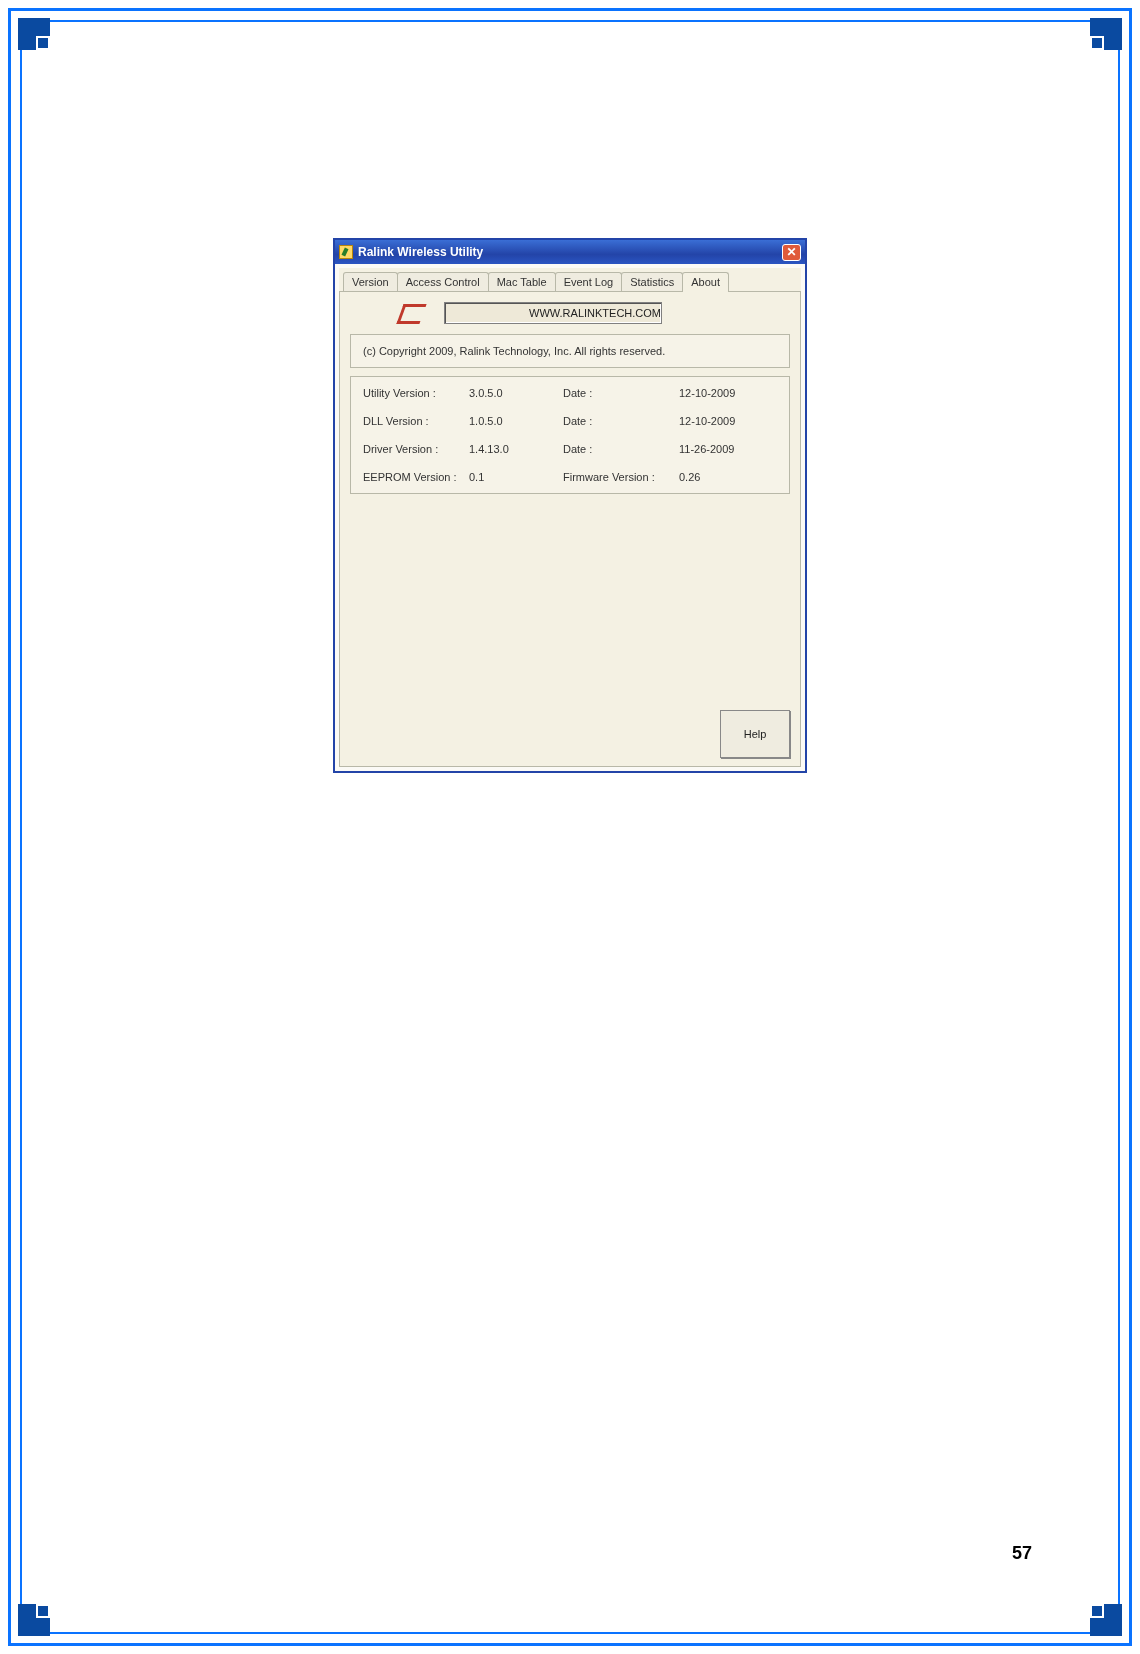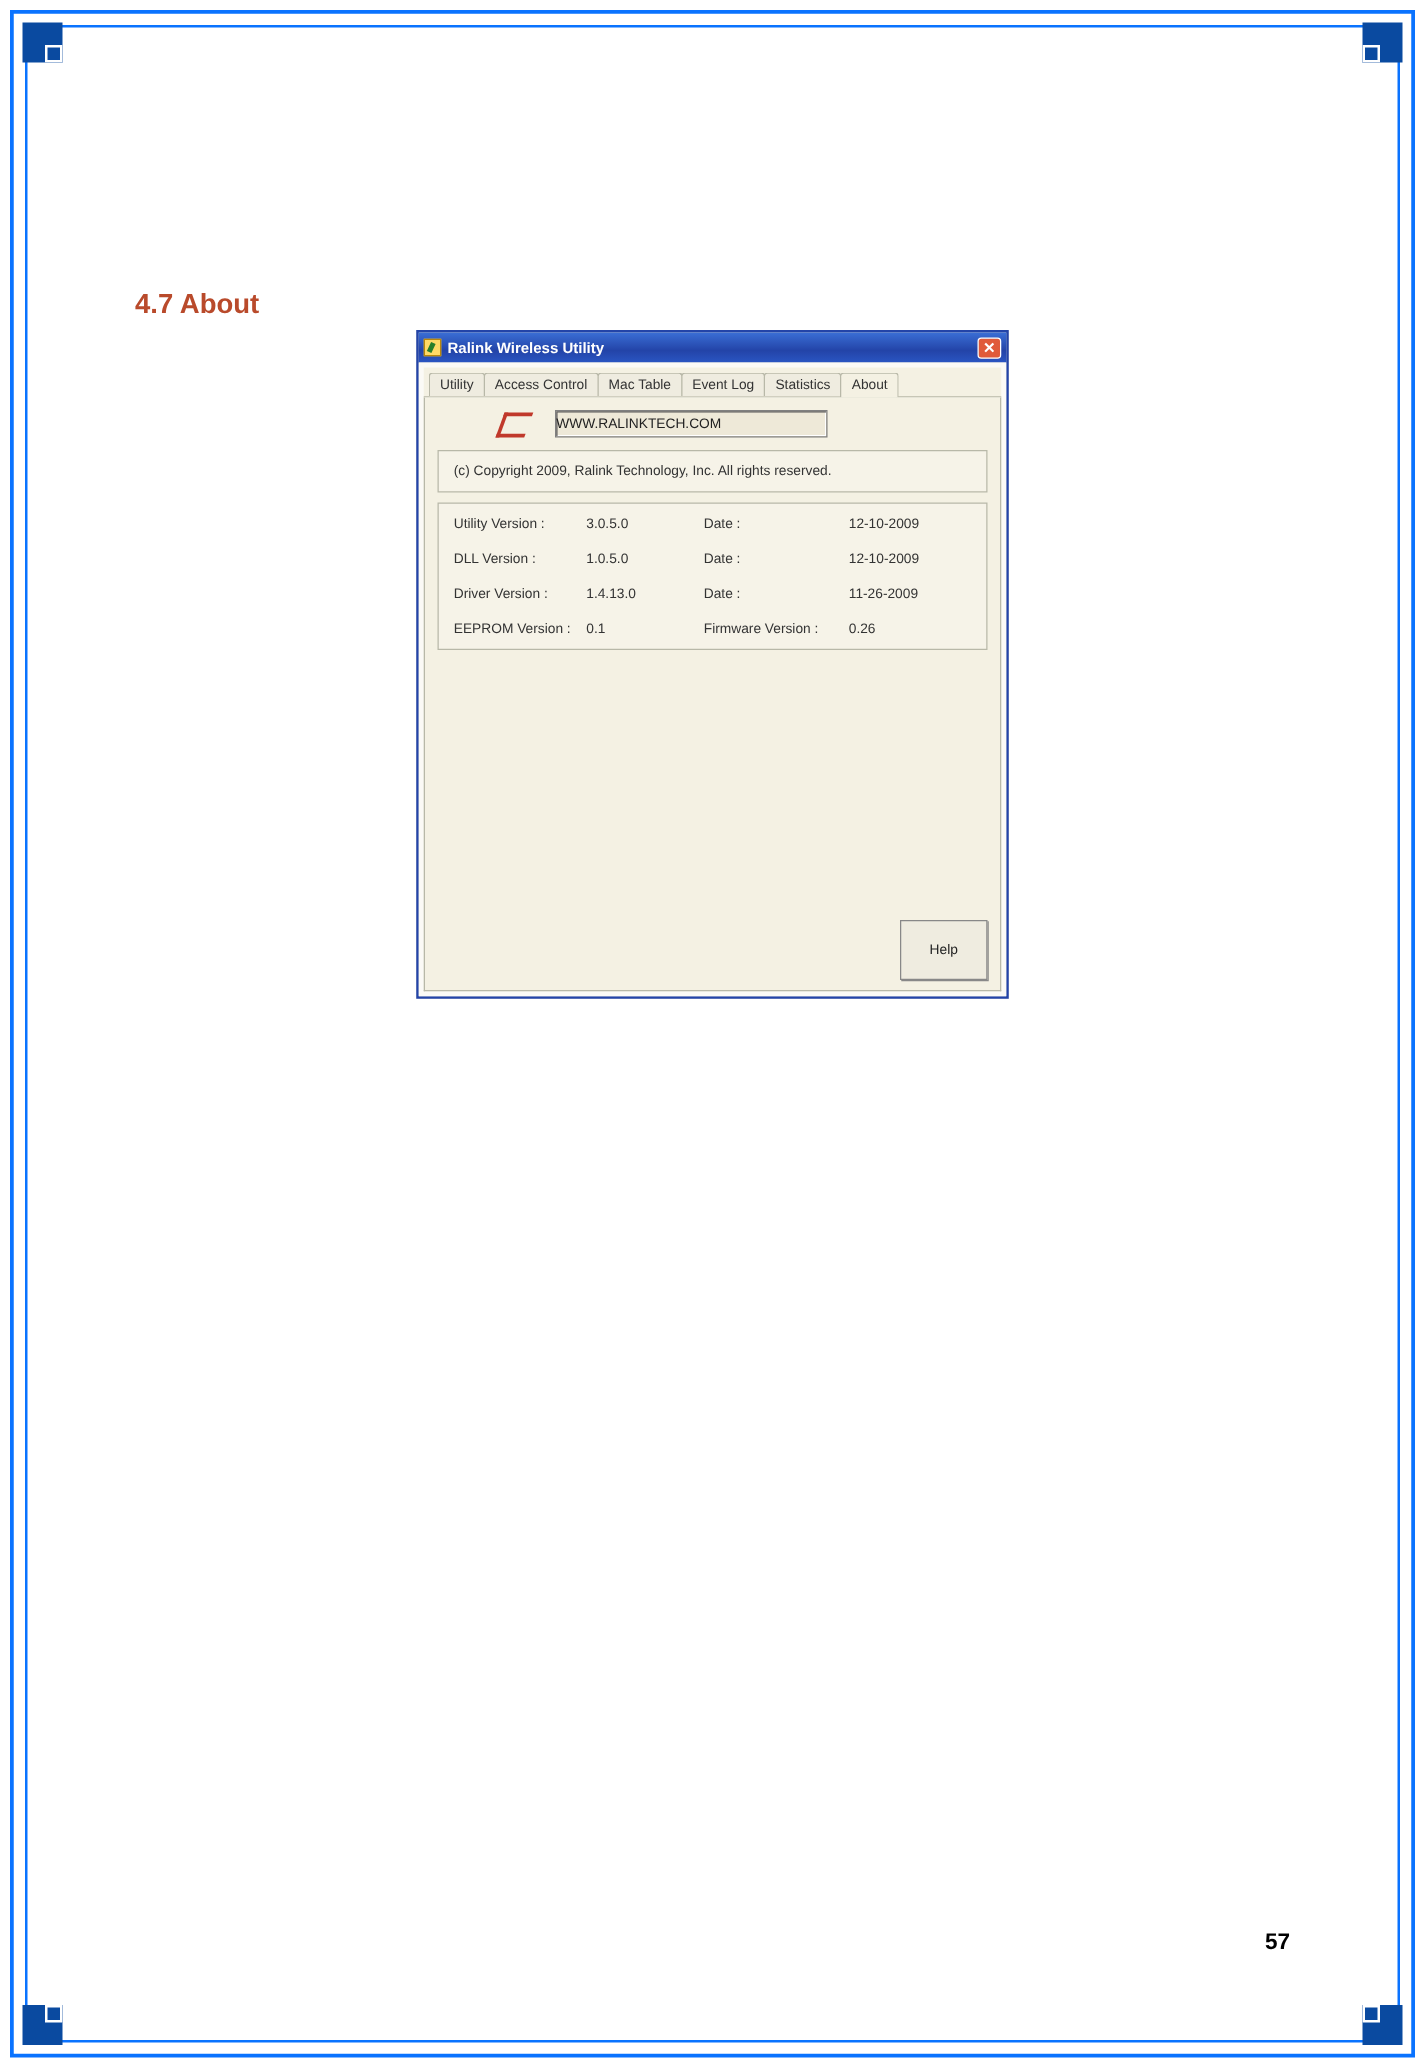--- a/index.html
+++ b/index.html
@@ -109,21 +109,21 @@
   .logo{
     width:26px;height:22px;position:relative;
   }
   .logo::before{
     content:"";position:absolute;left:2px;top:2px;width:20px;height:14px;
     border-top:3px solid #c0392b;border-bottom:3px solid #c0392b;border-left:3px solid #c0392b;
     transform:skewX(-20deg);
   }
   .url-btn{
     width:218px;border:1px solid #808080;box-shadow:inset 1px 1px 0 #555,inset -1px -1px 0 #fff;
-    padding:4px 0;font-size:11px;color:#222;background:#eee9d8;text-align:left;cursor:pointer;
+    padding:4px 0;font-size:11px;color:#222;background:#eee9d8;text-align:right;cursor:pointer;
   }
   .panel{
     border:1px solid #b8b8a8;background:#f6f3e8;padding:10px 12px;margin-bottom:8px;
   }
   .copyright{font-size:11px;color:#333;}
   .grid{
     display:grid;
     grid-template-columns:100px 88px 110px 1fr;
     row-gap:16px;column-gap:6px;
     font-size:11px;color:#333;align-items:center;
@@ -147,33 +147,32 @@
     <div class="sq"></div>
   </div>
 <div class="corner bl">
     <div class="sq"></div>
   </div>
 <div class="corner br">
     <div class="sq"></div>
   </div>
 
 <div class="page-content">
-  <div class="heading">4.7 About</div>
 
   <div class="win">
     <div class="titlebar">
       <div class="tb-icon"></div>
       <div class="tb-title">Ralink Wireless Utility</div>
       <div class="close-btn">
           <span>✕</span>
         </div>
     </div>
     <div class="client">
       <div class="tabs">
-        <div class="tab">Utility</div>
+        <div class="tab">Version</div>
         <div class="tab">Access Control</div>
         <div class="tab">Mac Table</div>
         <div class="tab">Event Log</div>
         <div class="tab">Statistics</div>
         <div class="tab active">About</div>
       </div>
       <div class="tab-body">
         <div class="logo-row">
           <div class="logo"></div>
           <div class="url-btn">WWW.RALINKTECH.COM</div>

